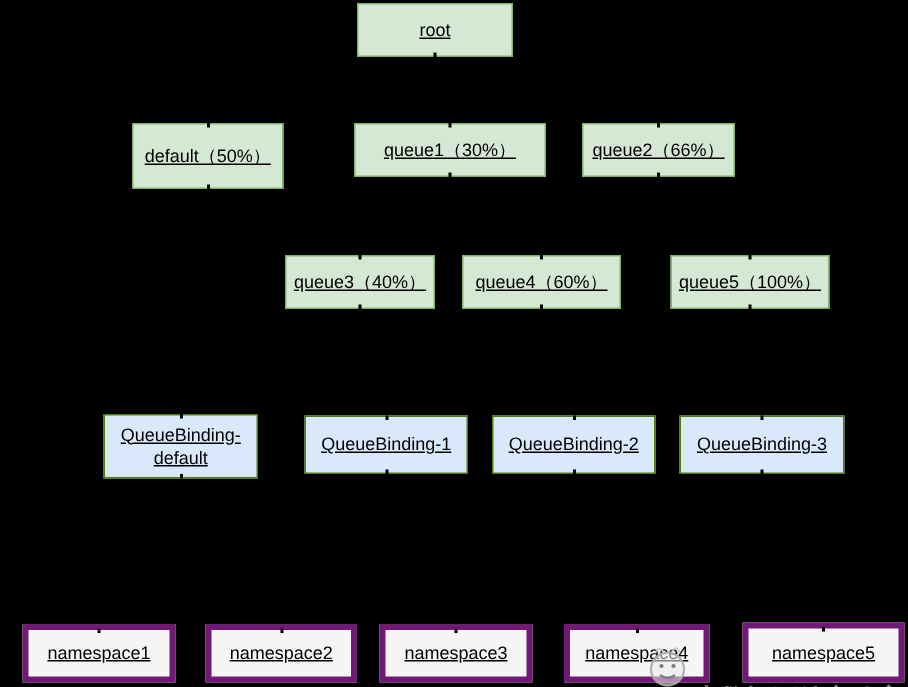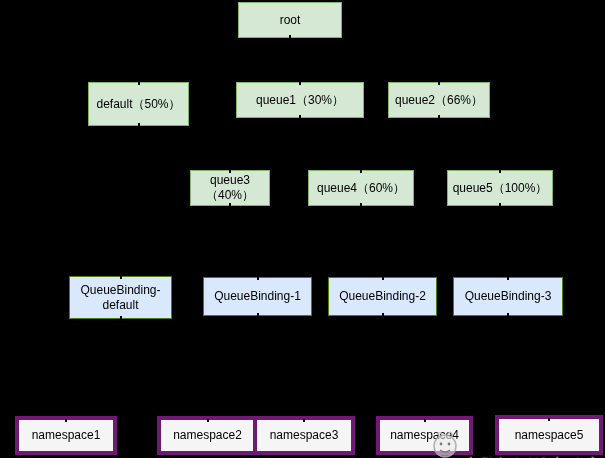--- a/index.html
+++ b/index.html
@@ -15,20 +15,21 @@
     position: absolute;
     box-sizing: border-box;
     display: flex;
     align-items: center;
     justify-content: center;
     text-align: center;
     font-size: 12px;
     line-height: 1.25;
     color: #000000;
     padding: 1px 3px;
+    text-decoration: underline;
   }
   .green { background: #d5e8d4; border: 1px solid #82b366; }
   .blue  { background: #dae8fc; border: 1px solid #4d7c0f; }
   .gray  { background: #f5f5f5; border: 4px solid #701a75; }
   
   .t::before {
     content: ""; position: absolute; top: -1px; left: 50%;
     width: 2px; height: 3px; margin-left: -1px; background: #000;
   }
   .b::after {
@@ -57,31 +58,31 @@
 <body>
 
 <div class="canvas">
 
   <div class="box green b" style="left:238px; top:2px; width:104px; height:36px;">root</div>
 
   <div class="box green t b" style="left:88px; top:82px; width:101px; height:44px;">default（50%）</div>
   <div class="box green t b" style="left:236px; top:82px; width:128px; height:36px;">queue1（30%）</div>
   <div class="box green t b" style="left:388px; top:82px; width:102px; height:36px;">queue2（66%）</div>
 
-  <div class="box green t b" style="left:190px; top:170px; width:80px; height:36px;">queue3（40%）</div>
+  <div class="box green t b" style="left:190px; top:170px; width:100px; height:36px;">queue3（40%）</div>
   <div class="box green t b" style="left:308px; top:170px; width:106px; height:36px;">queue4（60%）</div>
   <div class="box green t b" style="left:447px; top:170px; width:106px; height:36px;">queue5（100%）</div>
 
   <div class="box blue t b" style="left:69px; top:276px; width:103px; height:43px;">QueueBinding-default</div>
   <div class="box blue t b" style="left:203px; top:277px; width:109px; height:39px;">QueueBinding-1</div>
   <div class="box blue t b" style="left:328px; top:277px; width:109px; height:39px;">QueueBinding-2</div>
   <div class="box blue t b" style="left:453px; top:277px; width:110px; height:39px;">QueueBinding-3</div>
 
   <div class="box gray t" style="left:15px; top:416px; width:102px; height:39px;">namespace1</div>
-  <div class="box gray t" style="left:137px; top:416px; width:101px; height:39px;margin-left:20px;">namespace2</div>
+  <div class="box gray t" style="left:137px; top:416px; width:101px; height:39px;">namespace2</div>
   <div class="box gray t" style="left:253px; top:416px; width:102px; height:39px;">namespace3</div>
   <div class="box gray t" style="left:376px; top:416px; width:97px; height:39px;">namespace4</div>
   <div class="box gray t" style="left:495px; top:415px; width:108px; height:40px;">namespace5</div>
 
   <div class="watermark">
     <svg width="30" height="32" viewBox="0 0 30 32">
       <circle cx="15" cy="18" r="11" fill="rgba(235,235,235,0.55)" stroke="rgba(170,170,170,0.9)" stroke-width="1.5"></circle>
       <path d="M7 7 Q9 3 12 6" fill="none" stroke="rgba(200,200,200,0.85)" stroke-width="1.5"></path>
       <path d="M18 6 Q21 2 23 7" fill="none" stroke="rgba(200,200,200,0.85)" stroke-width="1.5"></path>
       <circle cx="11" cy="16" r="1.4" fill="rgba(110,110,110,0.9)"></circle>

